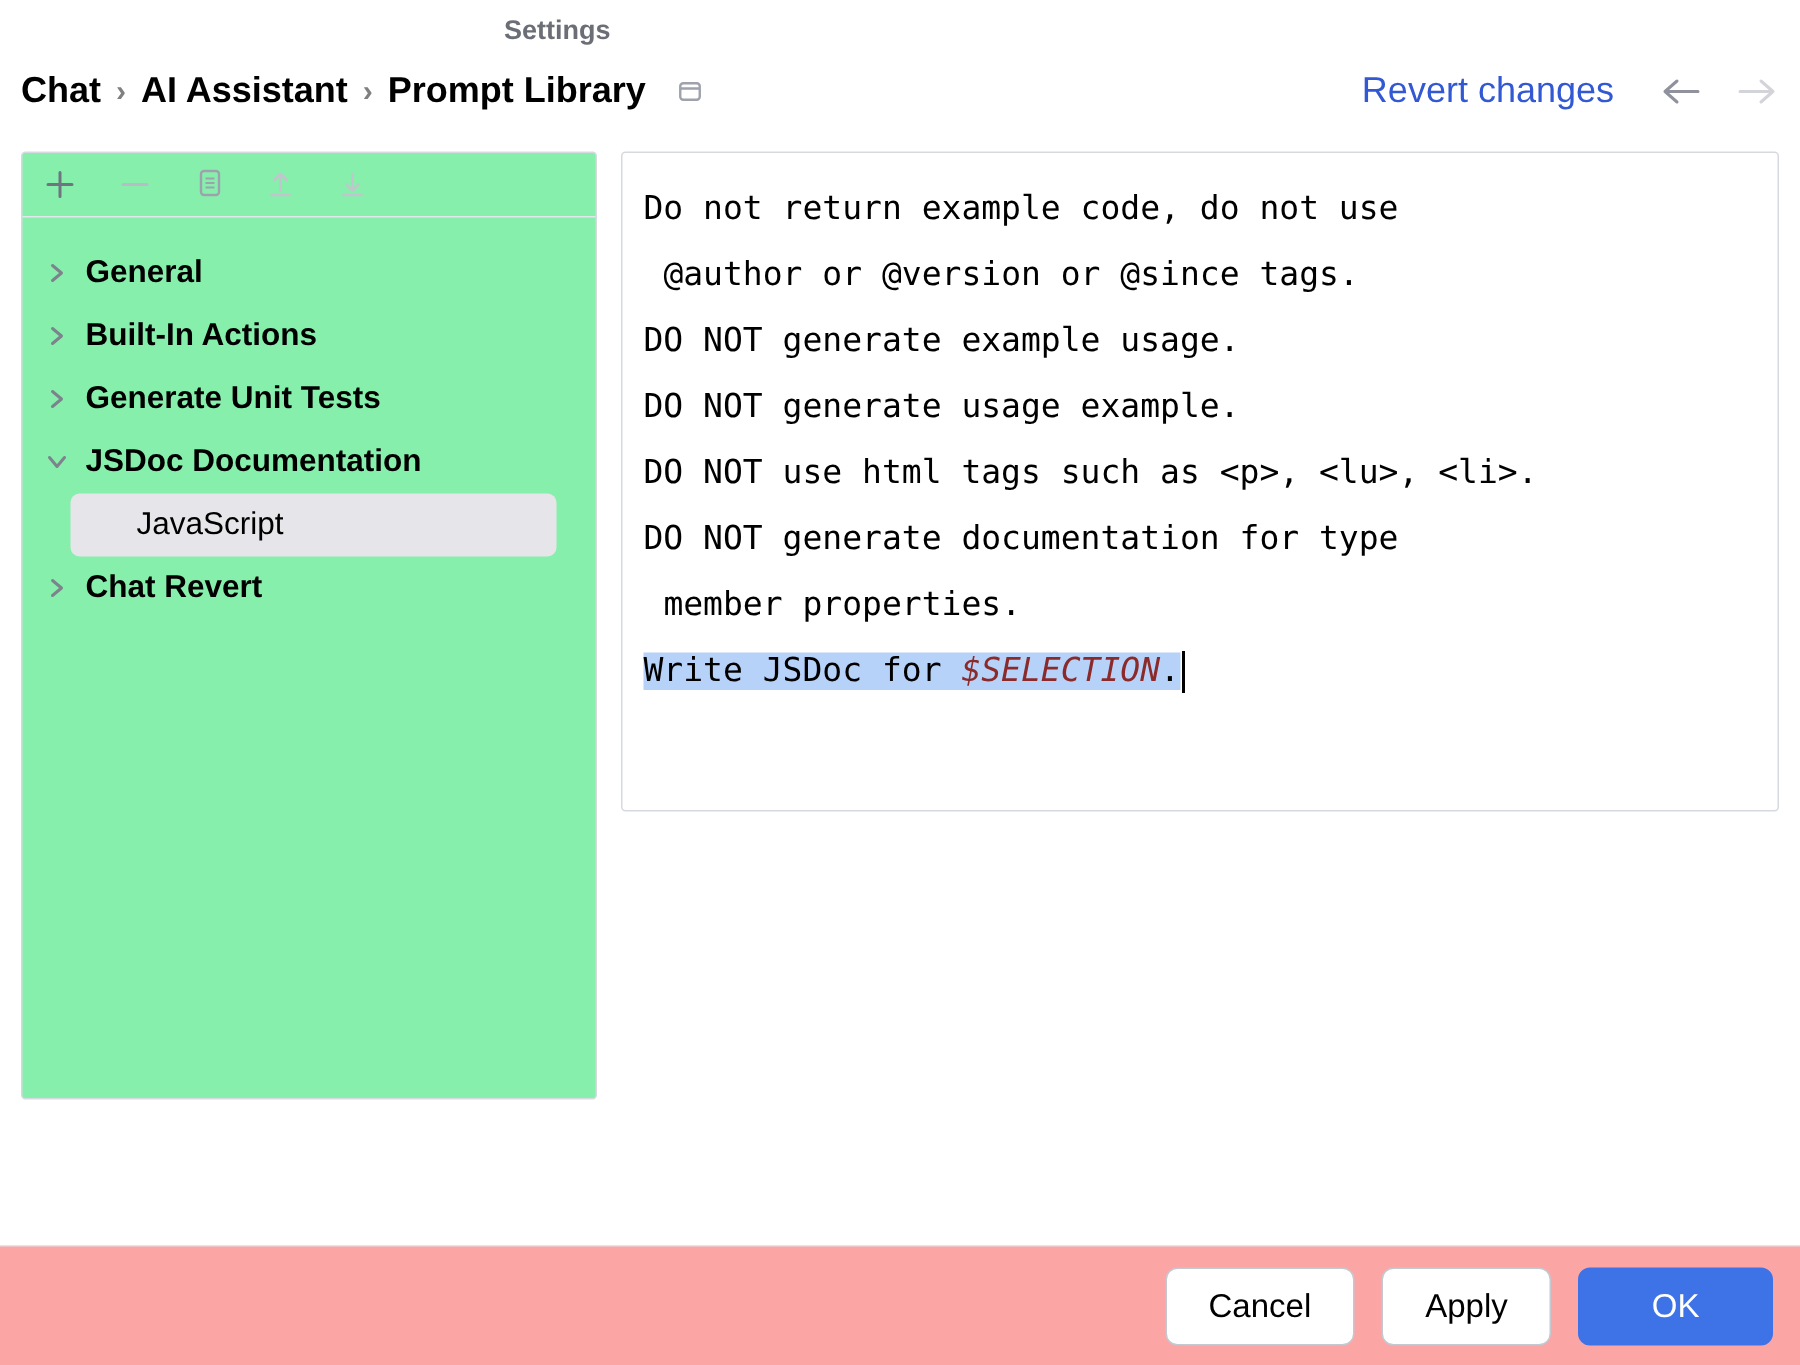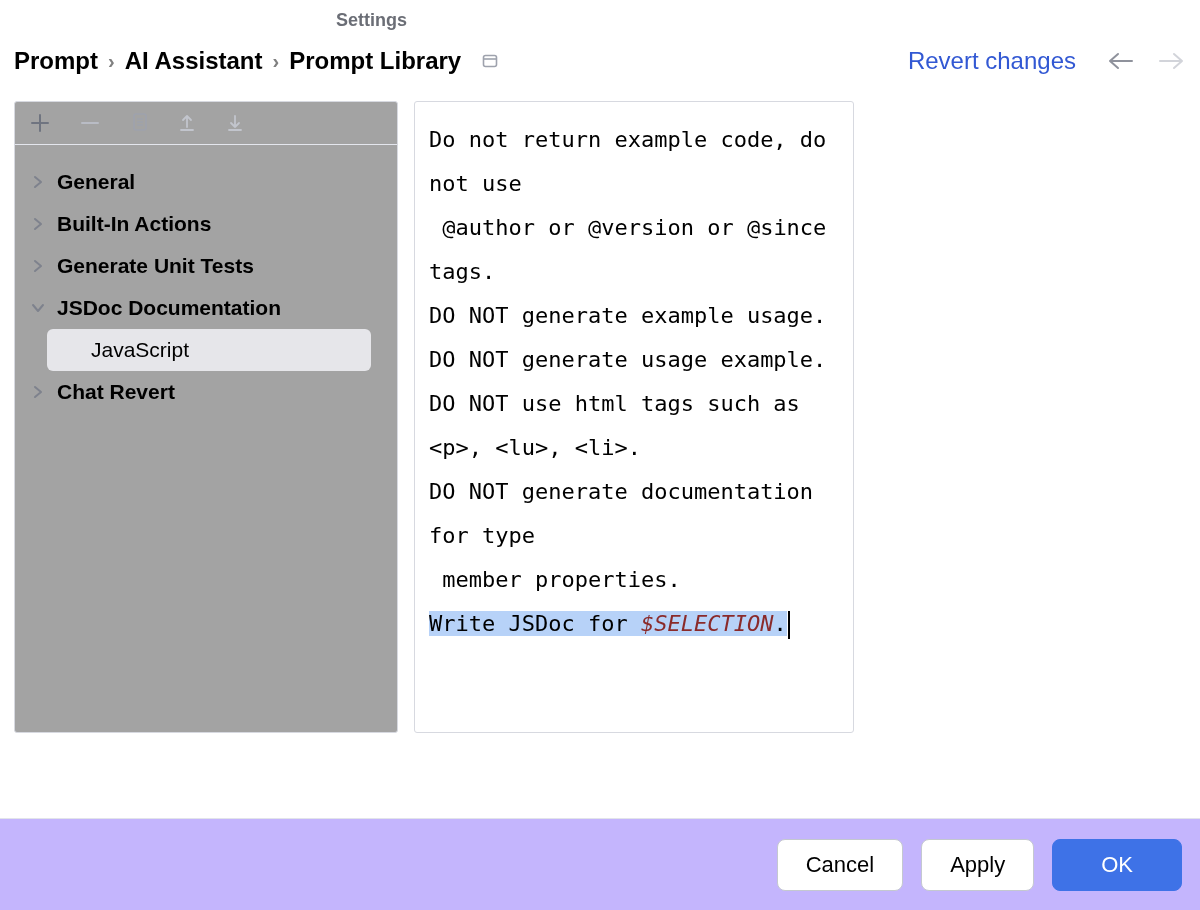--- a/index.html
+++ b/index.html
@@ -63,21 +63,21 @@
     gap: 16px;
     padding: 0 14px;
     height: 632px;
   }
 
   
   .sidebar {
     width: 384px;
     border: 1px solid #d7d9e0;
     border-radius: 3px;
-    background: #a3a3a3;
+    background: #86efac;
     display: flex;
     flex-direction: column;
   }
   .sidebar-toolbar {
     display: flex;
     align-items: center;
     gap: 28px;
     padding: 10px 14px;
     border-bottom: 1px solid #e4e6ed;
   }
@@ -110,20 +110,21 @@
   .tree-child.selected {
     background: #e6e6ea;
     margin: 0 20px 0 26px;
     padding-left: 44px;
   }
 
   
   .content {
     flex: 1;
     display: flex;
+    flex-direction: column;
   }
   .editor {
     flex: 0 0 440px;
     border: 1px solid #d7d9e0;
     border-radius: 3px;
     background: #fff;
     padding: 16px 14px;
     font-family: "SF Mono", ui-monospace, Menlo, Consolas, monospace;
     font-size: 22px;
     line-height: 44px;
@@ -157,28 +158,28 @@
     margin-top: 22px;
     color: #70737d;
     font-size: 22px;
     line-height: 30px;
     max-width: 680px;
   }
 
   .footer {
     position: absolute;
     left: 0; right: 0; bottom: 0;
-    height: 92px;
+    height: 80px;
     border-top: 1px solid #e2e4ea;
     display: flex;
     justify-content: flex-end;
     align-items: center;
     gap: 18px;
     padding: 0 18px;
-    background: #c4b5fd;
+    background: #fca5a5;
   }
   .btn {
     height: 52px;
     padding: 0 28px;
     border-radius: 8px;
     font-size: 22px;
     display: inline-flex;
     align-items: center;
     justify-content: center;
     cursor: pointer;
@@ -193,21 +194,21 @@
     padding: 0 48px;
   }
 </style>
 </head>
 <body>
 
 <div class="title-area">Settings</div>
 
 <div class="header-row">
   <div class="breadcrumb">
-    <span>Prompt</span>
+    <span>Chat</span>
     <span class="sep">›</span>
     <span>AI Assistant</span>
     <span class="sep">›</span>
     <span>Prompt Library</span>
     <span class="sq-icon">
       <svg width="18" height="18" viewBox="0 0 18 18">
           <rect x="2.5" y="3.5" width="13" height="11" rx="2" fill="none" stroke="#9ea2ad" stroke-width="1.6"></rect>
           <line x1="2.5" y1="7" x2="15.5" y2="7" stroke="#9ea2ad" stroke-width="1.6"></line>
         </svg>
     </span>

